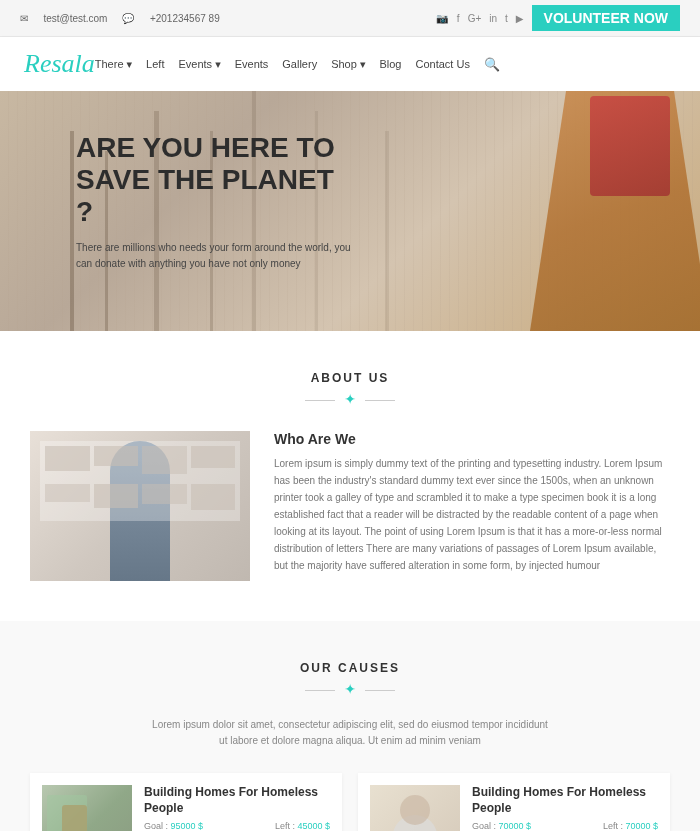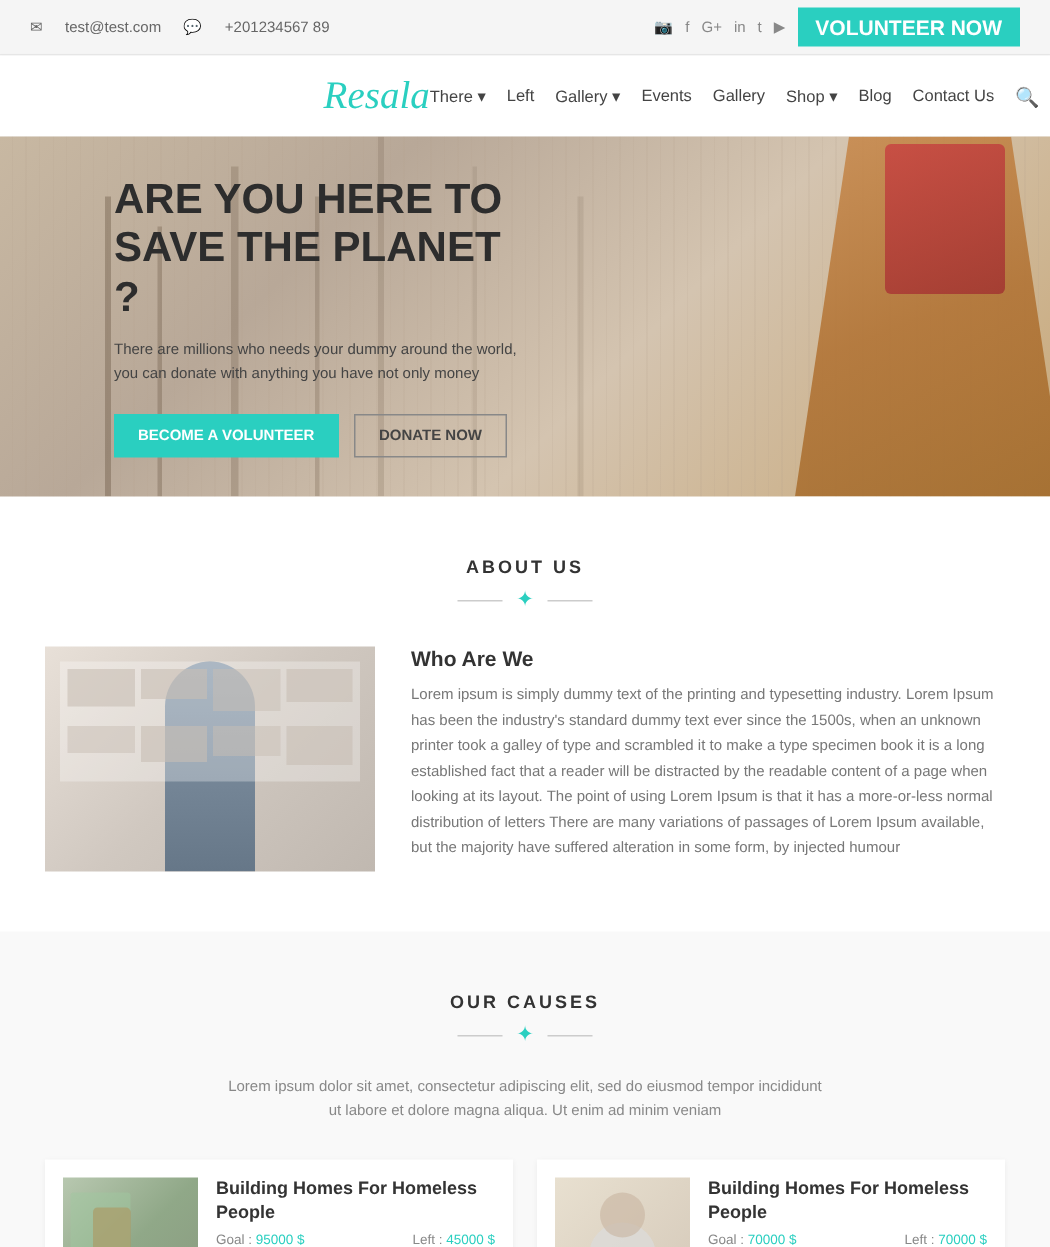--- a/index.html
+++ b/index.html
@@ -6,21 +6,21 @@
     body { font-family: Arial, sans-serif; background: #fff; width: 700px; overflow-x: hidden; font-size: 12px; color: #333; }
 
     
     .top-bar { background: #f5f5f5; padding: 5px 20px; display: flex; justify-content: space-between; align-items: center; border-bottom: 1px solid #e8e8e8; }
     .top-bar-left { display: flex; gap: 15px; font-size: 10px; color: #666; align-items: center; }
     .top-bar-right { display: flex; gap: 8px; align-items: center; }
     .top-bar-icon { font-size: 10px; color: #888; cursor: pointer; }
     .volunteer-btn { background: #2acfc0; color: #fff; padding: 5px 12px; border: none; cursor: pointer; font-size: 14px; font-weight: bold; text-transform: uppercase; }
 
     
-    .header { display: flex; justify-content: flex-end; align-items: center; padding: 12px 7px; background: #fff; box-shadow: 0 1px 3px rgba(0,0,0,0.08); }
+    .header { display: flex; justify-content: flex-start; align-items: center; padding: 12px 24px; background: #fff; box-shadow: 0 1px 3px rgba(0,0,0,0.08); }
     .logo { font-family: 'Georgia', serif; font-size: 26px; color: #2acfc0; font-style: italic; }
     .nav { display: flex; gap: 14px; align-items: center; }
     .nav a { font-size: 11px; color: #444; text-decoration: none; cursor: pointer; }
     .search-icon-nav { color: #666; font-size: 13px; cursor: pointer; }
 
     
     .hero { position: relative; height: 240px; overflow: hidden; background: linear-gradient(135deg, #c8b8a2 0%, #b8a898 30%, #d4c4b0 60%, #c8a878 100%); display: flex; align-items: center; }
     
     .hero-trees { position: absolute; inset: 0; overflow: hidden; }
     .tree { position: absolute; bottom: 0; width: 3px; background: rgba(100,80,60,0.4); }
@@ -86,21 +86,21 @@
     <span class="top-bar-icon">▶</span>
     <button class="volunteer-btn">VOLUNTEER NOW</button>
   </div>
 </div>
 
 <div class="header">
   <div class="logo">Resala</div>
   <nav class="nav">
     <a>There ▾</a>
     <a>Left</a>
-    <a>Gallery ▾</a>
+    <a>Events ▾</a>
     <a>Events</a>
     <a>Gallery</a>
     <a>Shop ▾</a>
     <a>Blog</a>
     <a>Contact Us</a>
     <span class="search-icon-nav">🔍</span>
   </nav>
 </div>
 
 <div class="hero">
@@ -115,25 +115,21 @@
     <div class="tree" style="left:45%;height:220px;width:3px;background:rgba(80,60,40,0.1)"></div>
     <div class="tree" style="left:55%;height:200px;width:4px;background:rgba(80,60,40,0.1)"></div>
   </div>
 
   <div style="position:absolute;right:0;top:0;width:200px;height:240px;overflow:hidden;">
     <div style="position:absolute;right:-10px;top:0;width:180px;height:240px;background:linear-gradient(160deg,#c8884a 0%,#b07030 50%,#a06828 100%);clip-path:polygon(20% 0%,80% 0%,100% 100%,0% 100%);opacity:0.85;"></div>
     <div style="position:absolute;right:30px;top:5px;width:80px;height:100px;background:linear-gradient(160deg,#c84040 0%,#a03030 100%);opacity:0.8;border-radius:4px;"></div>
   </div>
   <div class="hero-content">
     <h1 class="hero-title">ARE YOU HERE TO SAVE THE PLANET ?</h1>
-    <p class="hero-subtitle">There are millions who needs your dummy around the world, you can donate with anything you have not only money</p>
-    <div class="hero-buttons">
-      <button class="btn-primary">BECOME A VOLUNTEER</button>
-      <button class="btn-secondary">DONATE NOW</button>
-    </div>
+    <p class="hero-subtitle">There are millions who needs your form around the world, you can donate with anything you have not only money</p>
   </div>
 </div>
 
 <div class="section">
   <h2 class="section-title">ABOUT US</h2>
   <div class="section-divider">
     <span style="font-size:14px;color:#2acfc0;">✦</span>
   </div>
   <div class="about-content">
     <div class="about-image">

